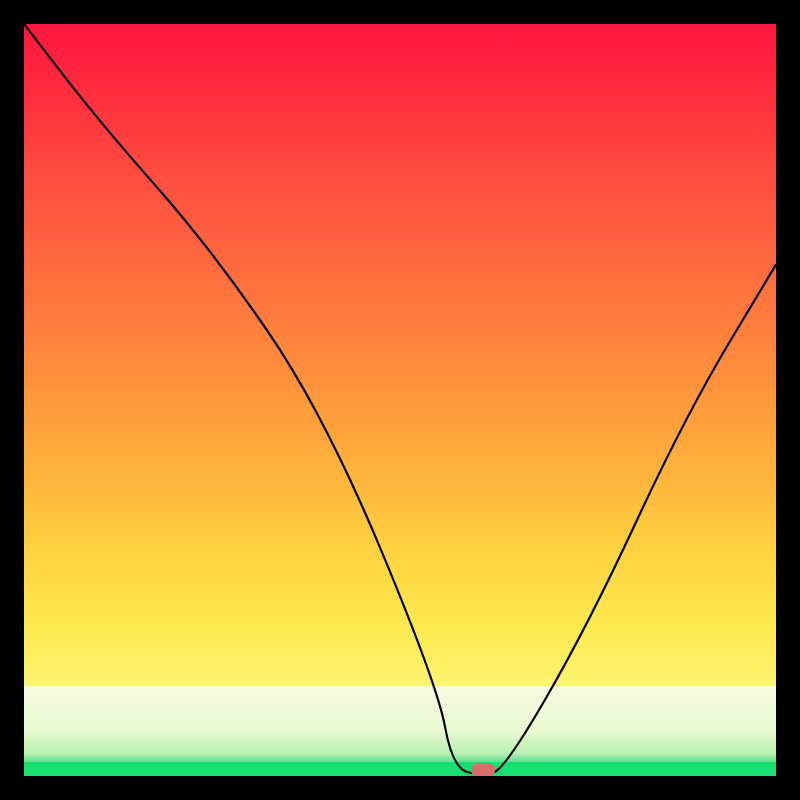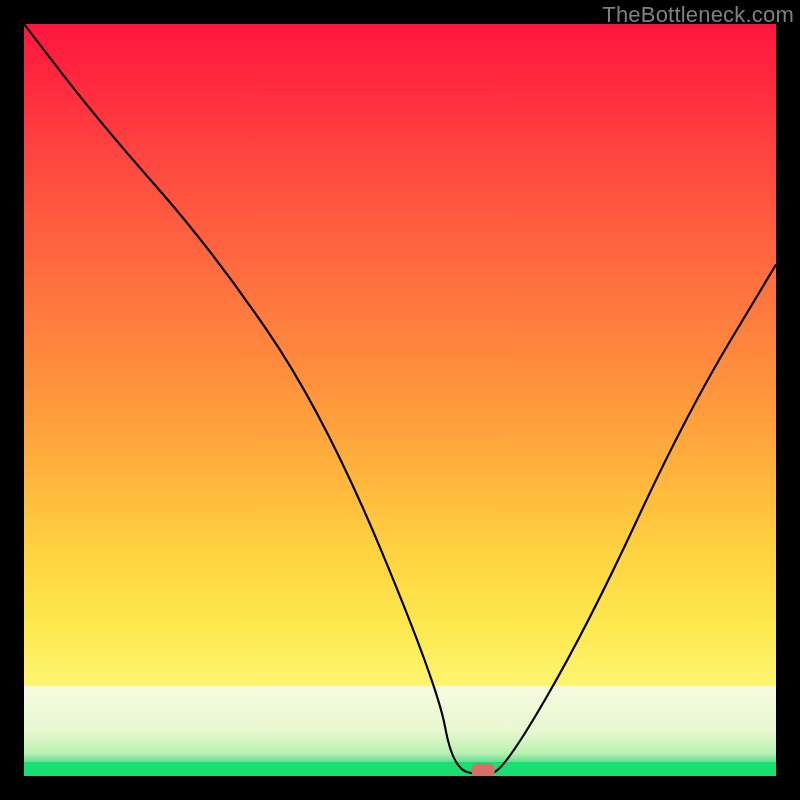--- a/index.html
+++ b/index.html
@@ -81,21 +81,20 @@
     border-radius: 7px;
     background: #d86e6a;
     transform: translate(-50%, -50%);
   }
 </style>
 </head>
 <body>
 
 <div class="frame">
 
-  <div class="watermark">TheBottleneck.com</div>
 
   <div class="plot-area">
     <div class="gradient-bg"></div>
 
     <svg class="curve" viewBox="0 0 752 752" preserveAspectRatio="none">
       <path id="curve-path" d="M 0.0 0.0 Q 0.0 0.0 37.6 48.9 Q 75.2 97.8 131.6 161.7 Q 188.0 225.6 244.4 308.3 Q 300.8 391.0 357.2 526.4 Q 413.6 661.8 421.1 703.1 Q 428.6 744.5 443.7 748.2 Q 458.7 752.0 470.0 748.2 Q 481.3 744.5 522.6 673.0 Q 564.0 601.6 612.9 496.3 Q 661.8 391.0 706.9 315.8 T 752.0 240.6" fill="none" stroke="#000" stroke-width="2.2"></path>
     </svg>
 
     <div class="marker" id="marker" style="left: 458.72px; top: 746px; background: rgb(216, 110, 106);"></div>
   </div>

